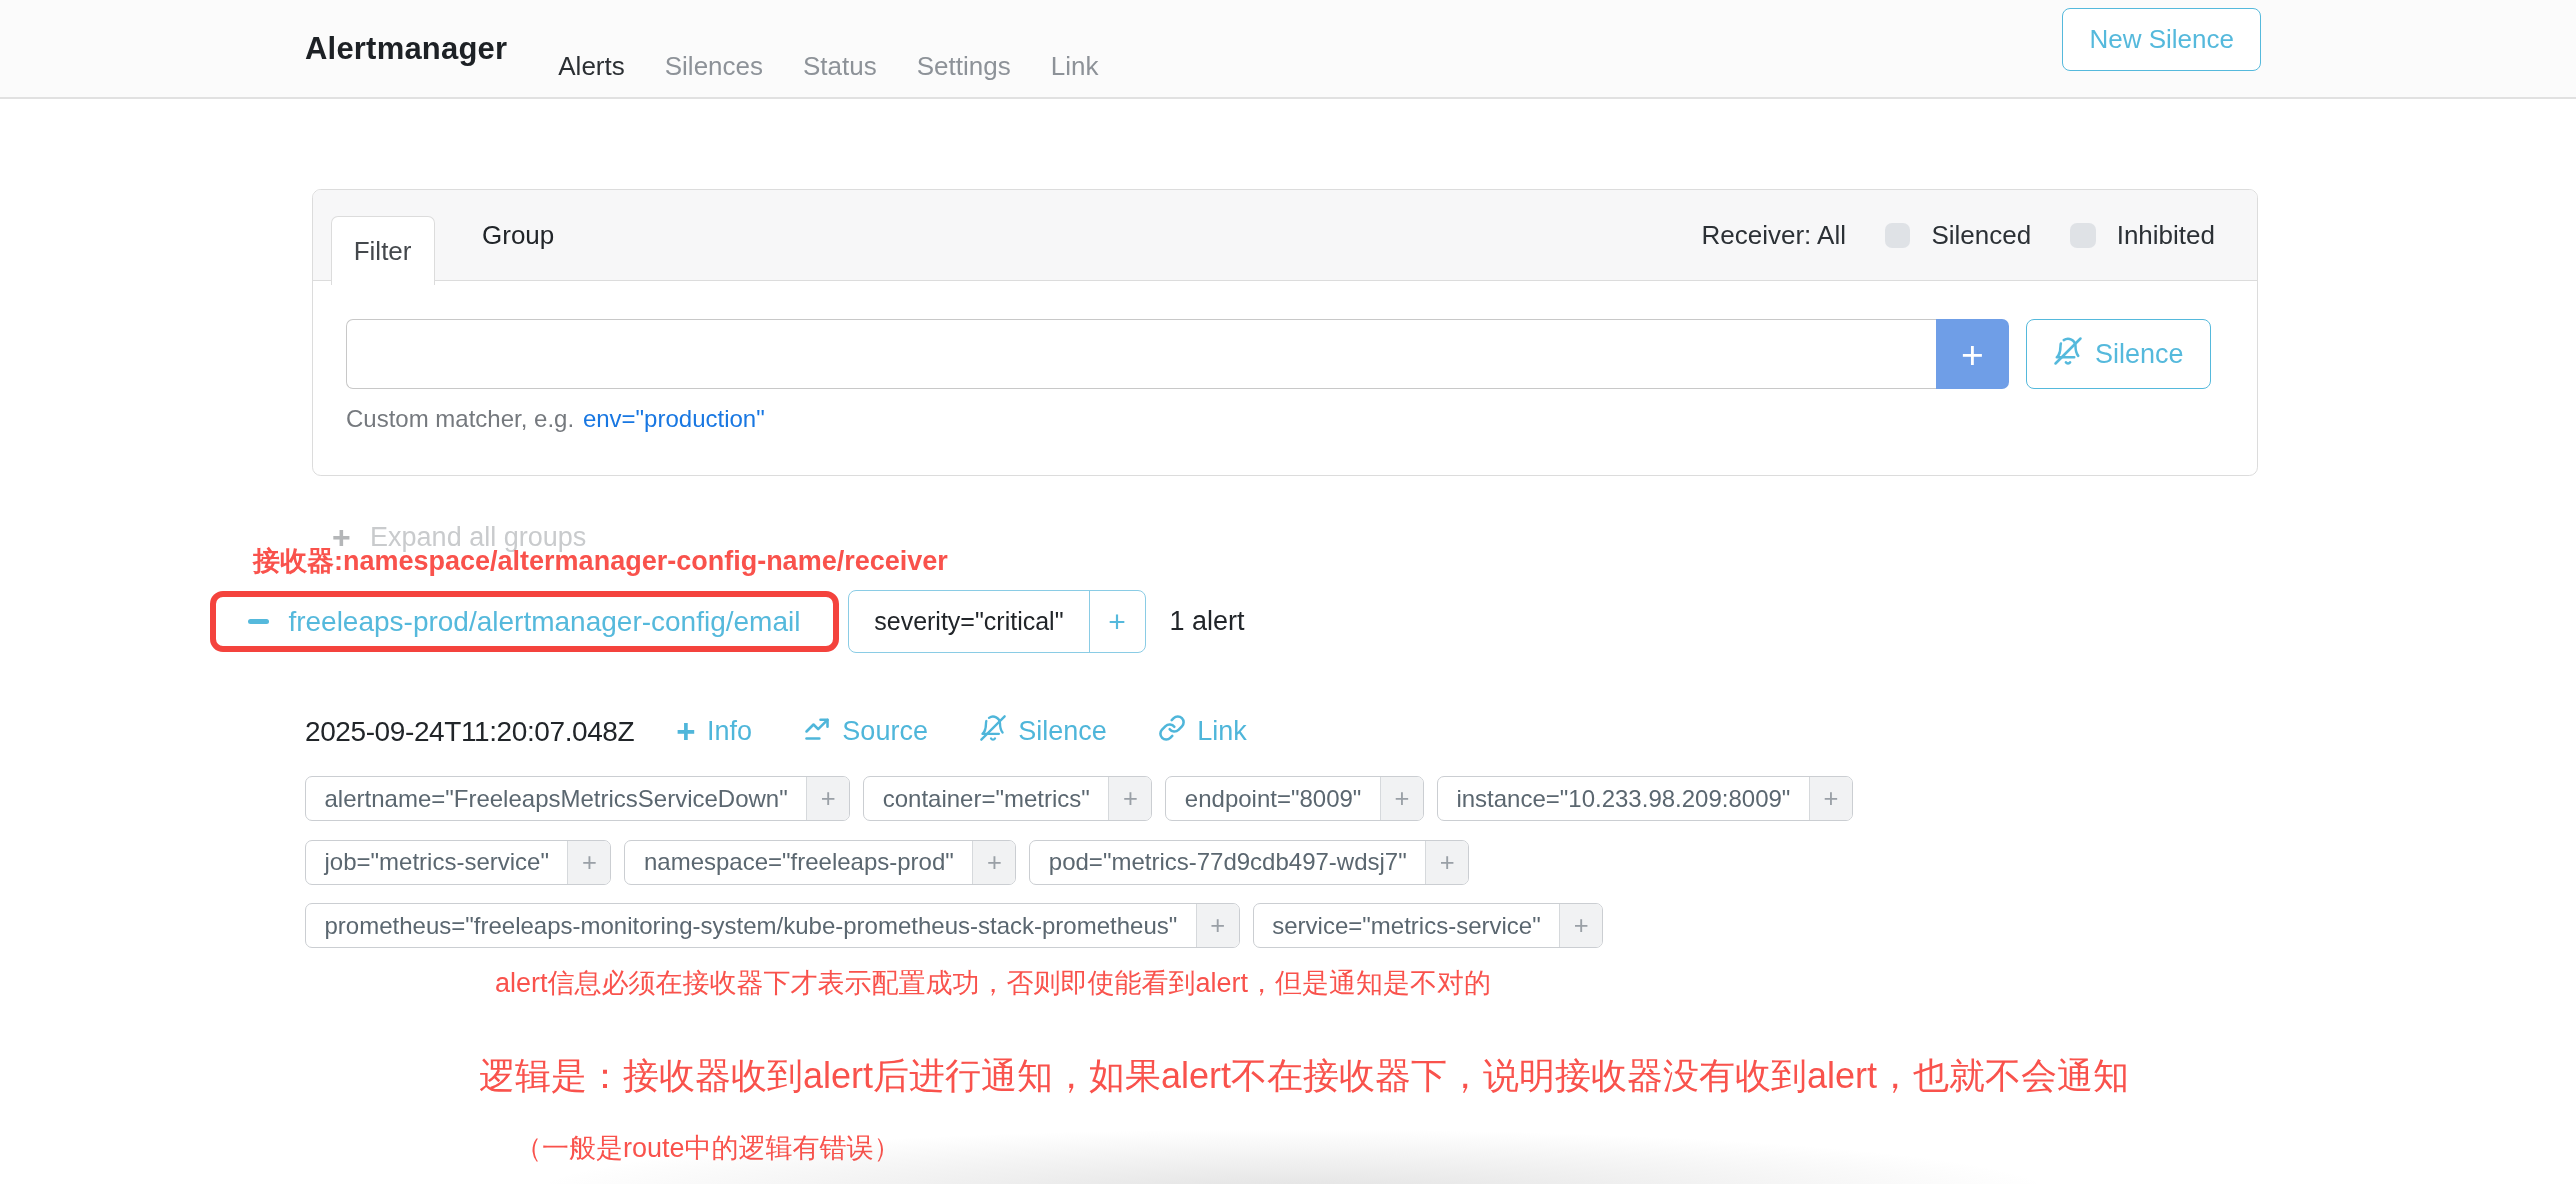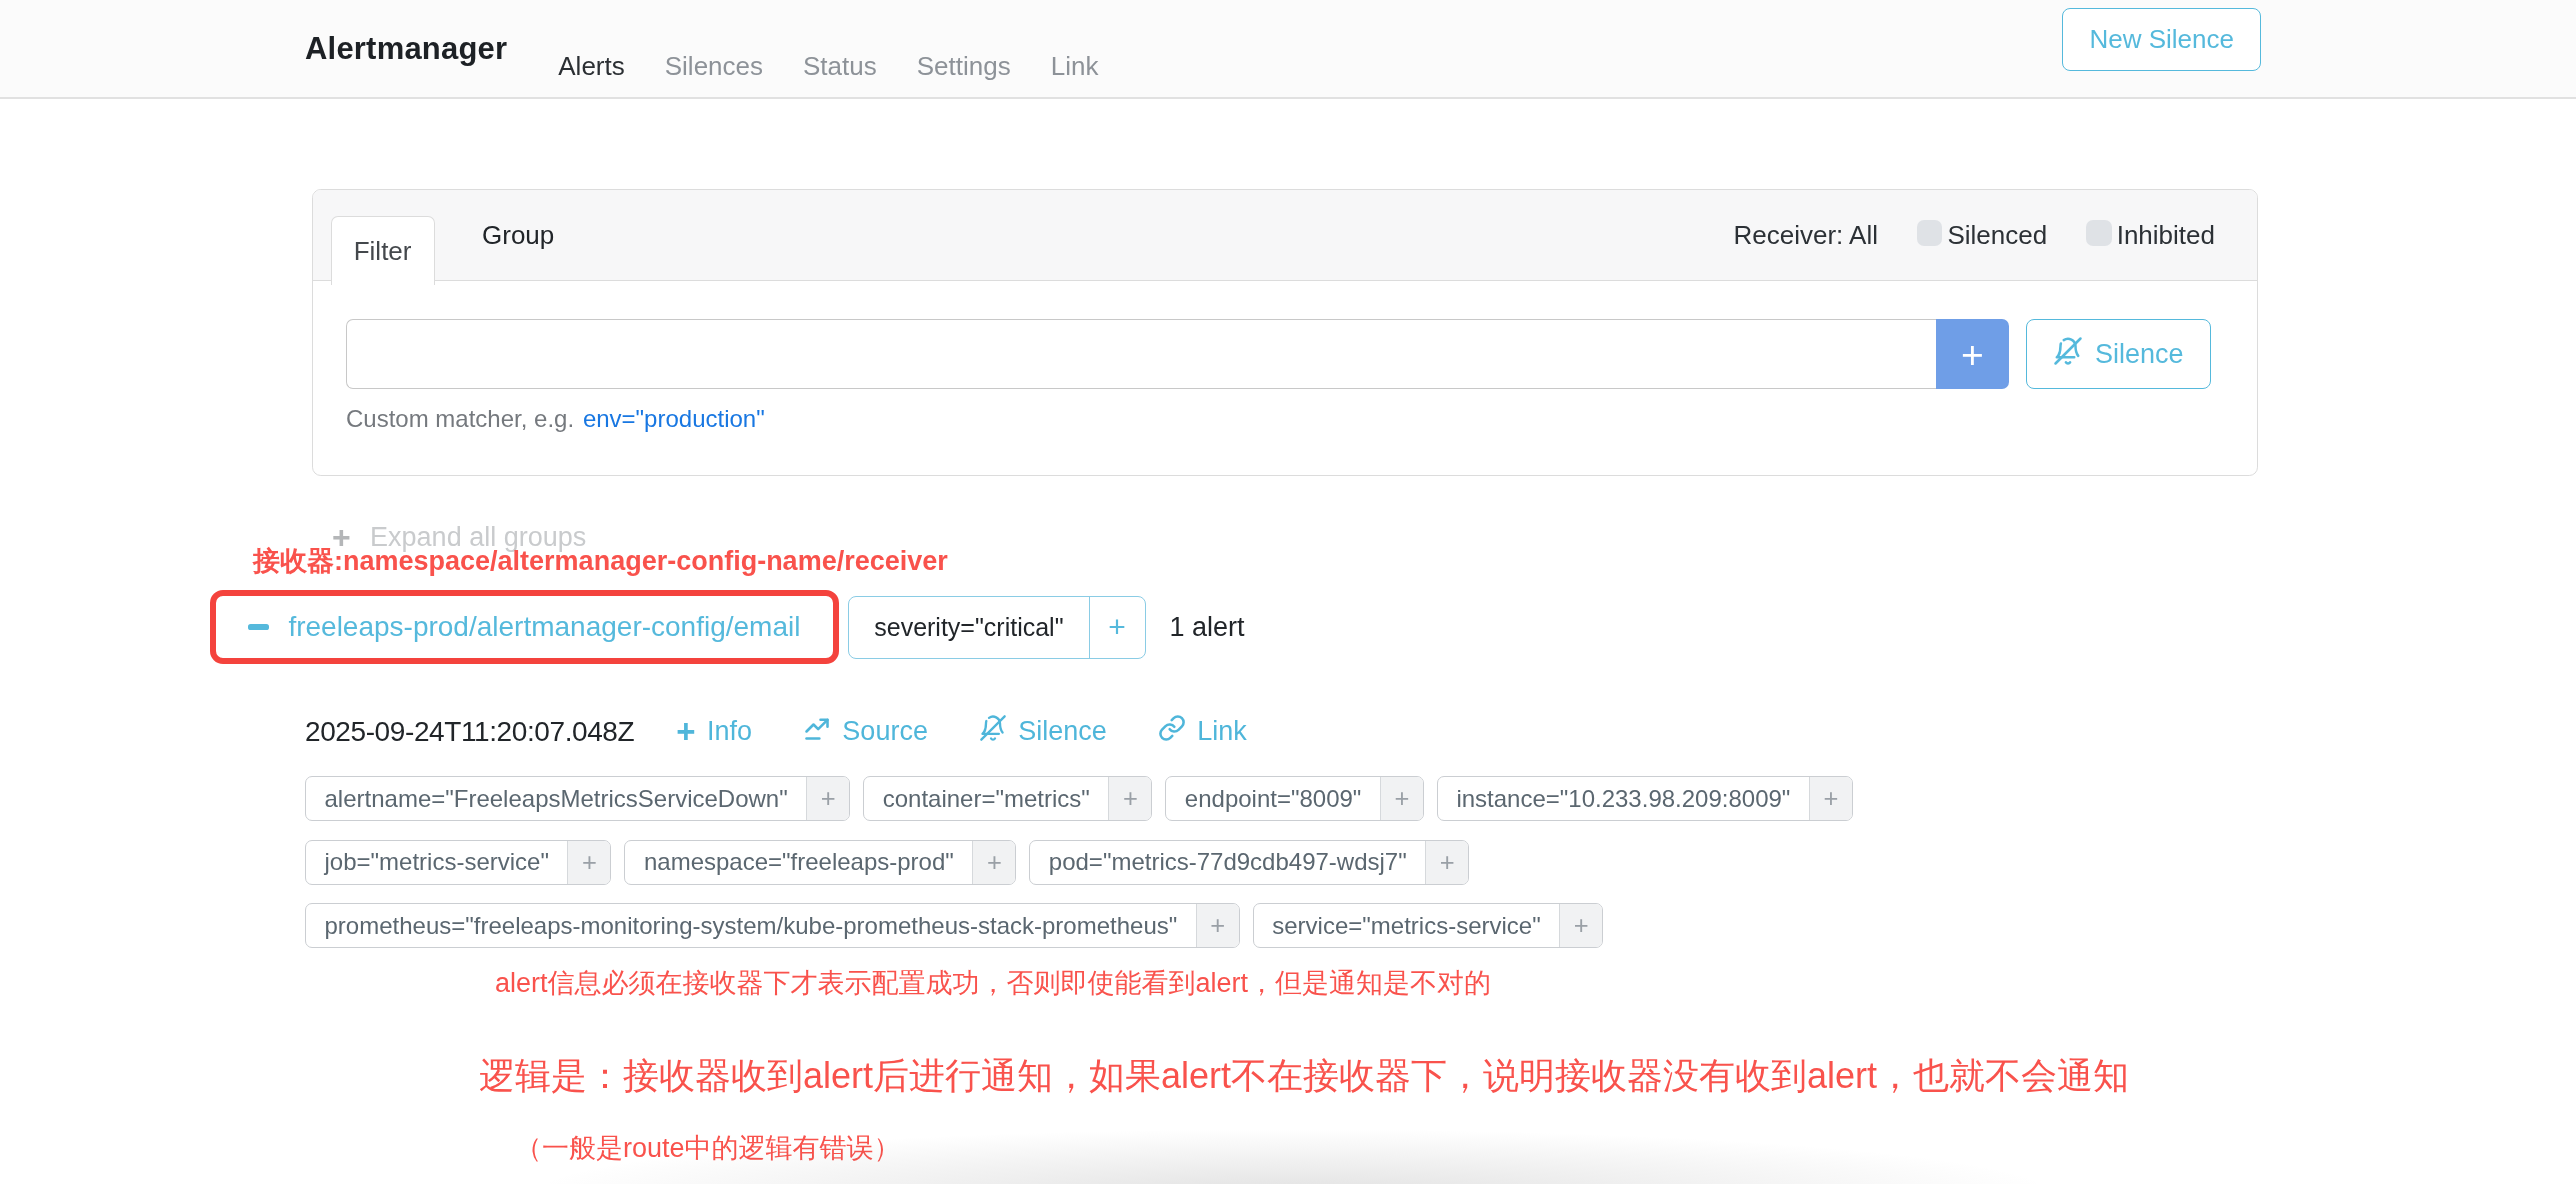--- a/index.html
+++ b/index.html
@@ -42,21 +42,21 @@
     font-size:26px; color:#44484c; cursor:pointer; z-index:2;
   }
   .tab-group {
     position:absolute; left:169px; top:0; height:91px; display:flex; align-items:center;
     font-size:26px; color:#212529; cursor:pointer;
   }
   .header-right {
     position:absolute; right:42px; top:0; height:91px;
     display:flex; align-items:center; gap:39px; font-size:26px; color:#2c3136;
   }
-  .chk-wrap { display:flex; gap:5px; cursor:pointer; }
+  .chk-wrap { display:flex; align-items:center; gap:21px; cursor:pointer; }
   .checkbox {
     width:25.5px; height:25.5px; background:#dfe2e6; border-radius:7px; display:inline-block;
   }
 
   .panel-body { padding:38px 33px 0 33px; }
   .input-row { display:flex; align-items:flex-start; }
   .input-group { display:flex; width:1663px; }
   .matcher-input {
     flex:1; height:70px; border:1.8px solid #c8c8c8; border-right:none;
     border-radius:7px 0 0 7px; font-size:26px; padding:0 21px; outline:none;
@@ -88,21 +88,21 @@
   .red-note-1 { left:253px; top:543px; font-size:27px; font-weight:700; }
   .red-note-2 { left:495px; top:965px; font-size:27px; font-weight:500; }
   .red-note-3 { left:479px; top:1052px; font-size:36px; font-weight:500; }
   .red-note-4 { left:515px; top:1094px; font-size:27px; font-weight:500;margin-top:36px; }
 
   .group-row {
     position:absolute; left:210px; top:590px; display:flex; align-items:center;
   }
   .red-box {
     border:6.2px solid #f4433d; border-radius:13px; background:#fff;
-    display:flex; align-items:center; padding:0 33px 0 32px; height:74px;
+    display:flex; align-items:center; padding:0 33px 0 32px; height:61px;
   }
   .group-link { display:flex; align-items:center; gap:19.4px; cursor:pointer; }
   .minus-icon { width:21px; height:5.3px; background:#55b9dc; border-radius:2.6px; display:inline-block; }
   .group-link-text { font-size:28px; color:#55b9dc; }
 
   .severity-group {
     margin-left:8.8px; height:63px; display:flex; align-items:stretch;
     border:1.8px solid #8acce5; border-radius:8px; overflow:hidden; background:#fff;
   }
   .severity-text {

